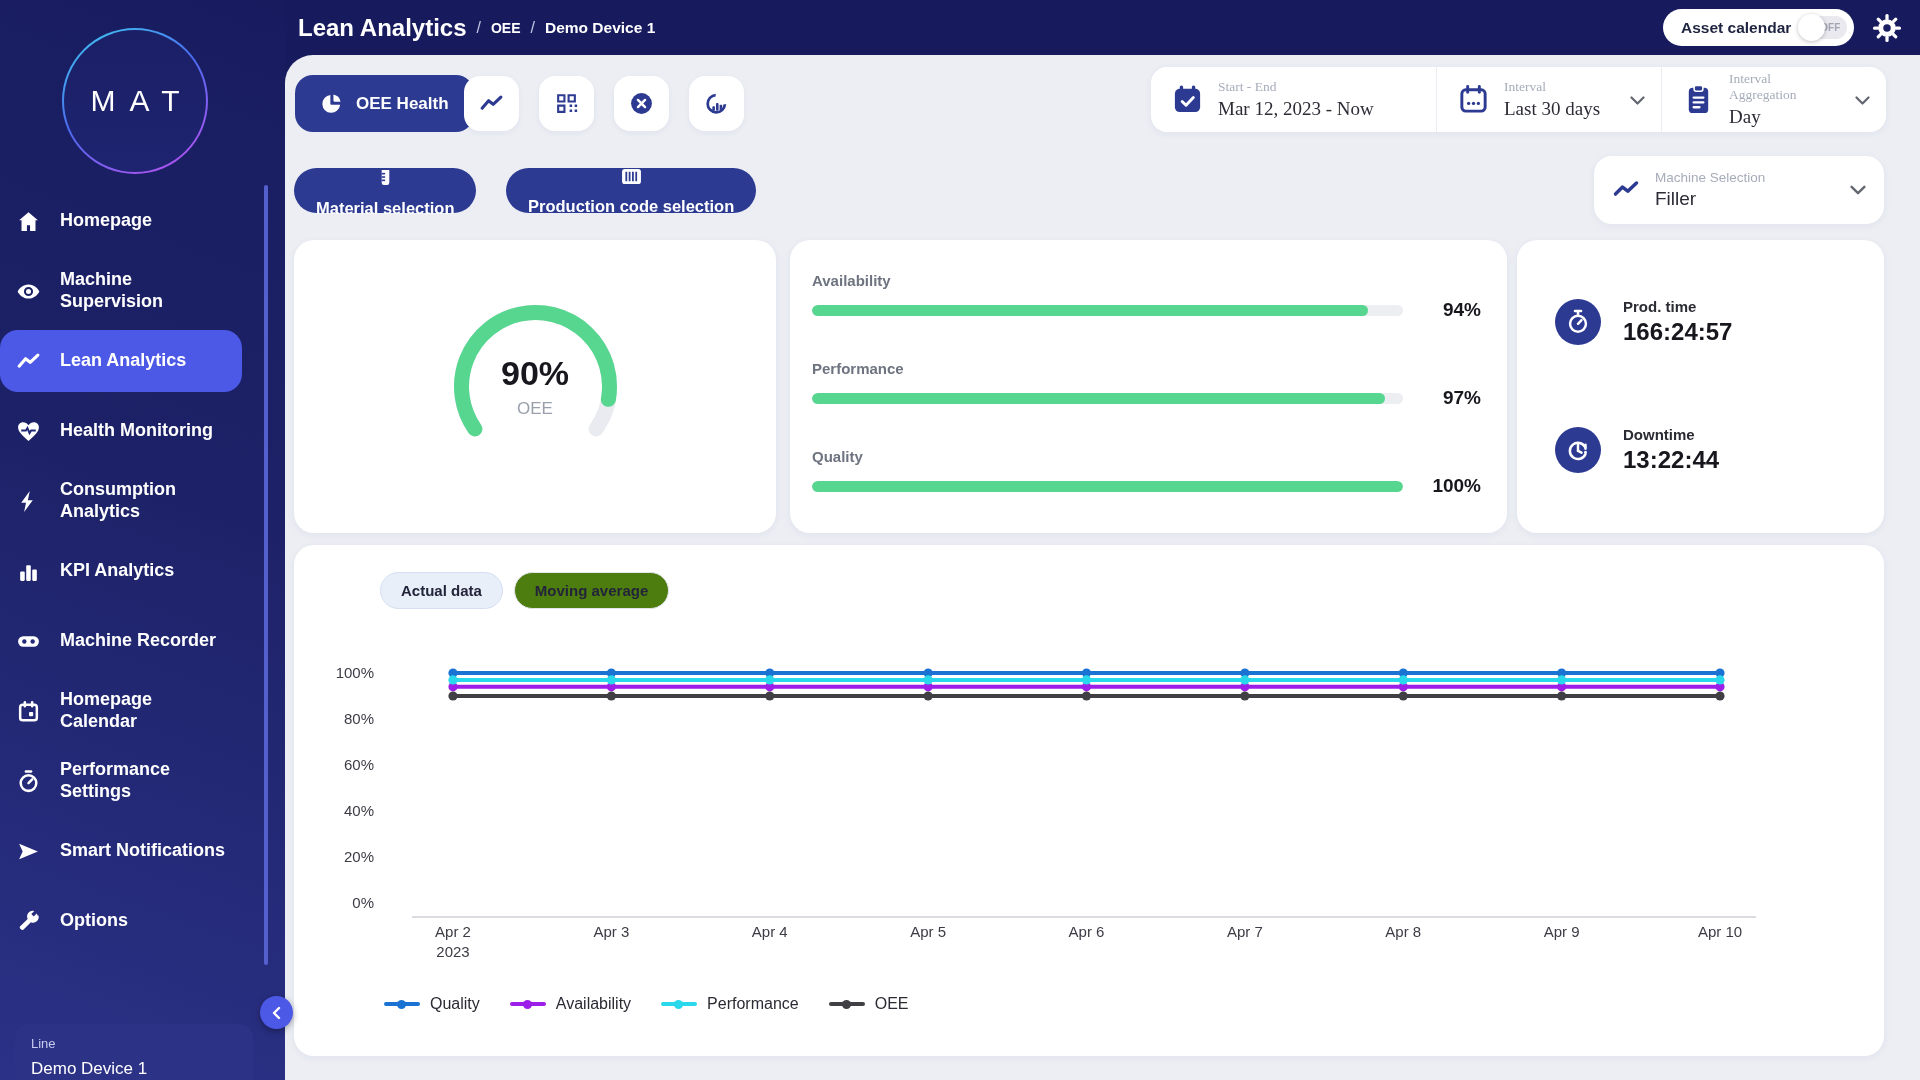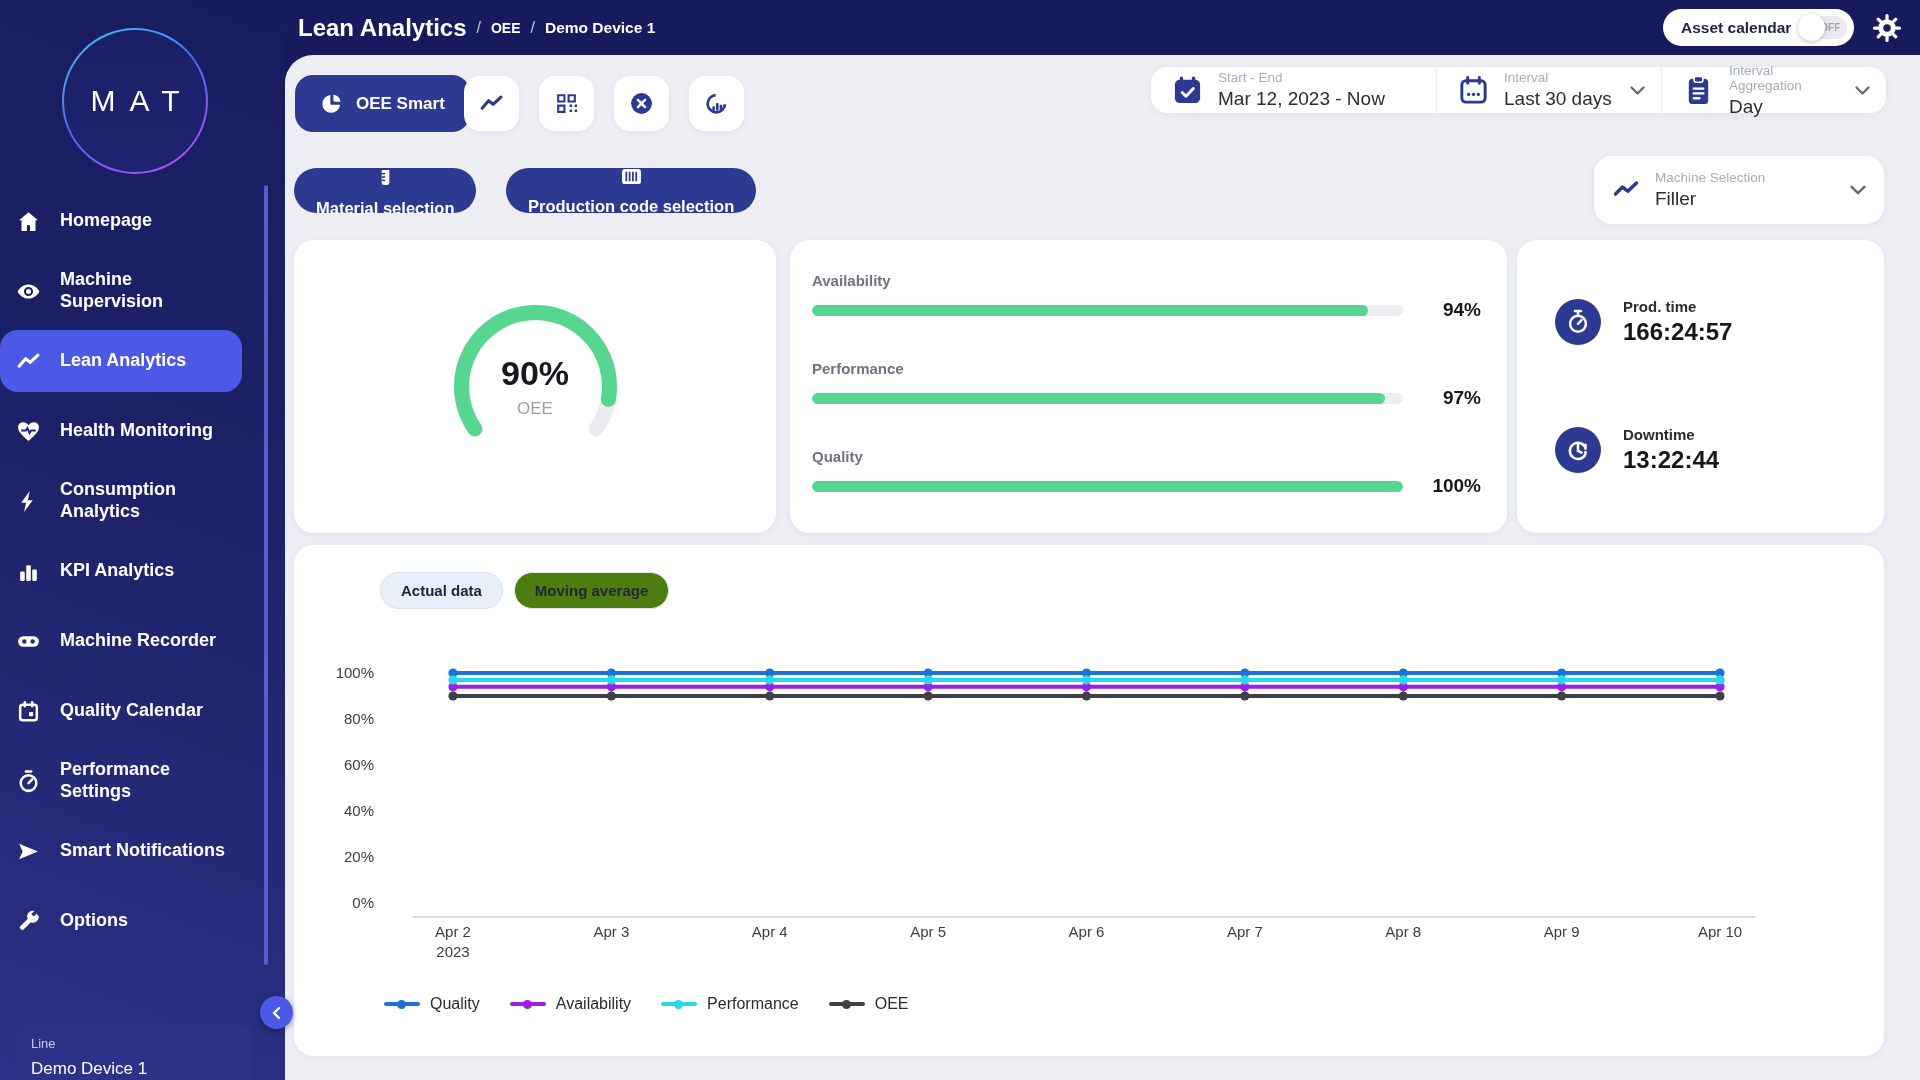--- a/index.html
+++ b/index.html
@@ -53,22 +53,22 @@
 
   .card { position:absolute; background:#fff; border-radius:20px; box-shadow:0 2px 8px rgba(25,35,90,.05); }
 
   
   .btn-oee { position:absolute; left:295px; top:75px; height:57px; border-radius:18px; background:#2c3a92;
     color:#fff; display:flex; align-items:center; gap:13px; padding:0 25px; font-size:17px; font-weight:700; cursor:pointer; }
   .icon-btn { position:absolute; top:76px; width:55px; height:55px; border-radius:16px; background:#fff;
     display:flex; align-items:center; justify-content:center; cursor:pointer; box-shadow:0 2px 6px rgba(25,35,90,.05); }
   .icon-btn svg { width:25px; height:25px; fill:#2c3a92; }
 
-  .filter-card { position:absolute; left:1151px; top:67px; width:735px; height:46px; background:#fff;
-    border-radius:16px; display:flex; box-shadow:0 2px 8px rgba(25,35,90,.05); }
+  .filter-card { position:absolute; left:1151px; top:67px; width:735px; height:65px; background:#fff;
+    border-radius:16px; display:flex; box-shadow:0 2px 8px rgba(25,35,90,.05);font-family:Liberation Serif, serif; }
   .f-sec { display:flex; align-items:center; gap:14px; padding:0 16px 0 20px; cursor:pointer; }
   .f-sec + .f-sec { border-left:1px solid #ececf2; }
   .f-sec .fi { flex:none; display:flex; }
   .f-txt .f-lab { font-size:13.5px; color:#a7acba; }
   .f-txt .f-val { font-size:19px; color:#2c2c36; margin-top:3px; }
   .f-chev { margin-left:auto; }
   .sec1 { width:285px; } .sec2 { width:225px; } .sec3 { width:225px; }
 
   
   .pill-btn { position:absolute; top:168px; height:45px; border-radius:23px; background:#2c3a92; color:#fff;
@@ -190,21 +190,21 @@
         </div>
         <div class="side-item">
           <span class="ic">
             <svg viewBox="0 0 24 24">
               <rect x="4" y="5.5" width="16" height="15" rx="2.5" fill="none" stroke="#fff" stroke-width="2.4"></rect>
               <line x1="8.5" y1="3" x2="8.5" y2="7" stroke="#fff" stroke-width="2.4" stroke-linecap="round"></line>
               <line x1="15.5" y1="3" x2="15.5" y2="7" stroke="#fff" stroke-width="2.4" stroke-linecap="round"></line>
               <rect x="12.5" y="12.5" width="4" height="4" rx="1"></rect>
             </svg>
           </span>
-          <span class="lbl">Quality Calendar</span>
+          <span class="lbl">Homepage Calendar</span>
         </div>
         <div class="side-item">
           <span class="ic">
             <svg viewBox="0 0 24 24">
               <circle cx="12" cy="13.5" r="7.5" fill="none" stroke="#fff" stroke-width="2.4"></circle>
               <line x1="12" y1="13.5" x2="15.5" y2="10" stroke="#fff" stroke-width="2.4" stroke-linecap="round"></line>
               <line x1="9.5" y1="2.5" x2="14.5" y2="2.5" stroke="#fff" stroke-width="2.4" stroke-linecap="round"></line>
             </svg>
           </span>
           <span class="lbl">Performance Settings</span>
@@ -273,21 +273,21 @@
 
   <div class="panel"></div>
 
   <div class="btn-oee">
     <span style="display:flex;">
       <svg width="23" height="23" viewBox="0 0 24 24" fill="#fff">
         <path d="M10.8 3.1A9.3 9.3 0 1 0 21 13.3h-9.2a1 1 0 0 1-1-1Z"></path>
         <path d="M14 2.7a9.4 9.4 0 0 1 7.4 7.4h-6.2a1.2 1.2 0 0 1-1.2-1.2Z"></path>
       </svg>
     </span>
-    <span>OEE Smart</span>
+    <span>OEE Health</span>
   </div>
 
   <div class="icon-btn" style="left:464px;">
     <span style="display:flex;">
       <svg viewBox="0 0 24 24" width="25" height="25">
           <polyline points="3 16.5 9.2 9.3 13.6 12.8 21 5.8" fill="none" stroke="#2c3a92" stroke-width="3" stroke-linecap="round" stroke-linejoin="round"></polyline>
         </svg>
     </span>
   </div>
   <div class="icon-btn" style="left:539px;">

